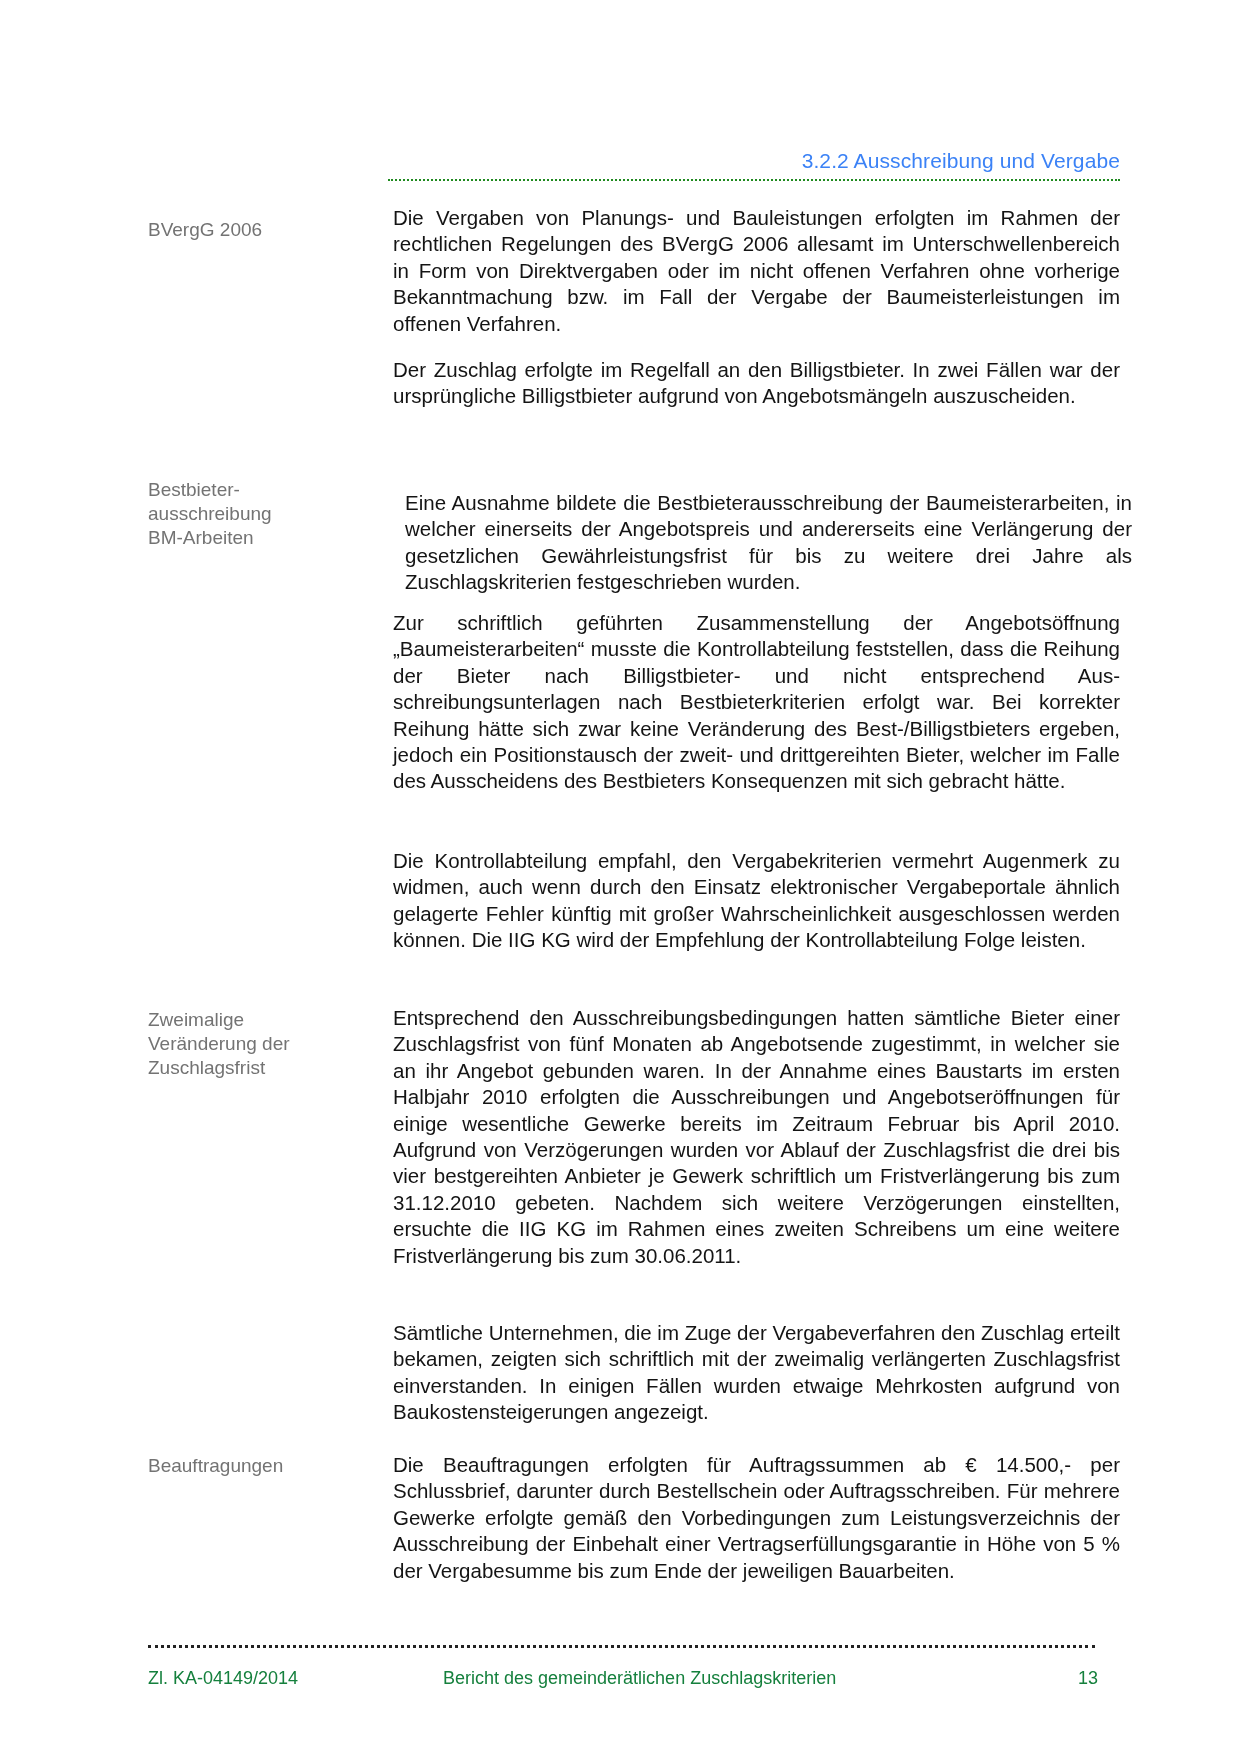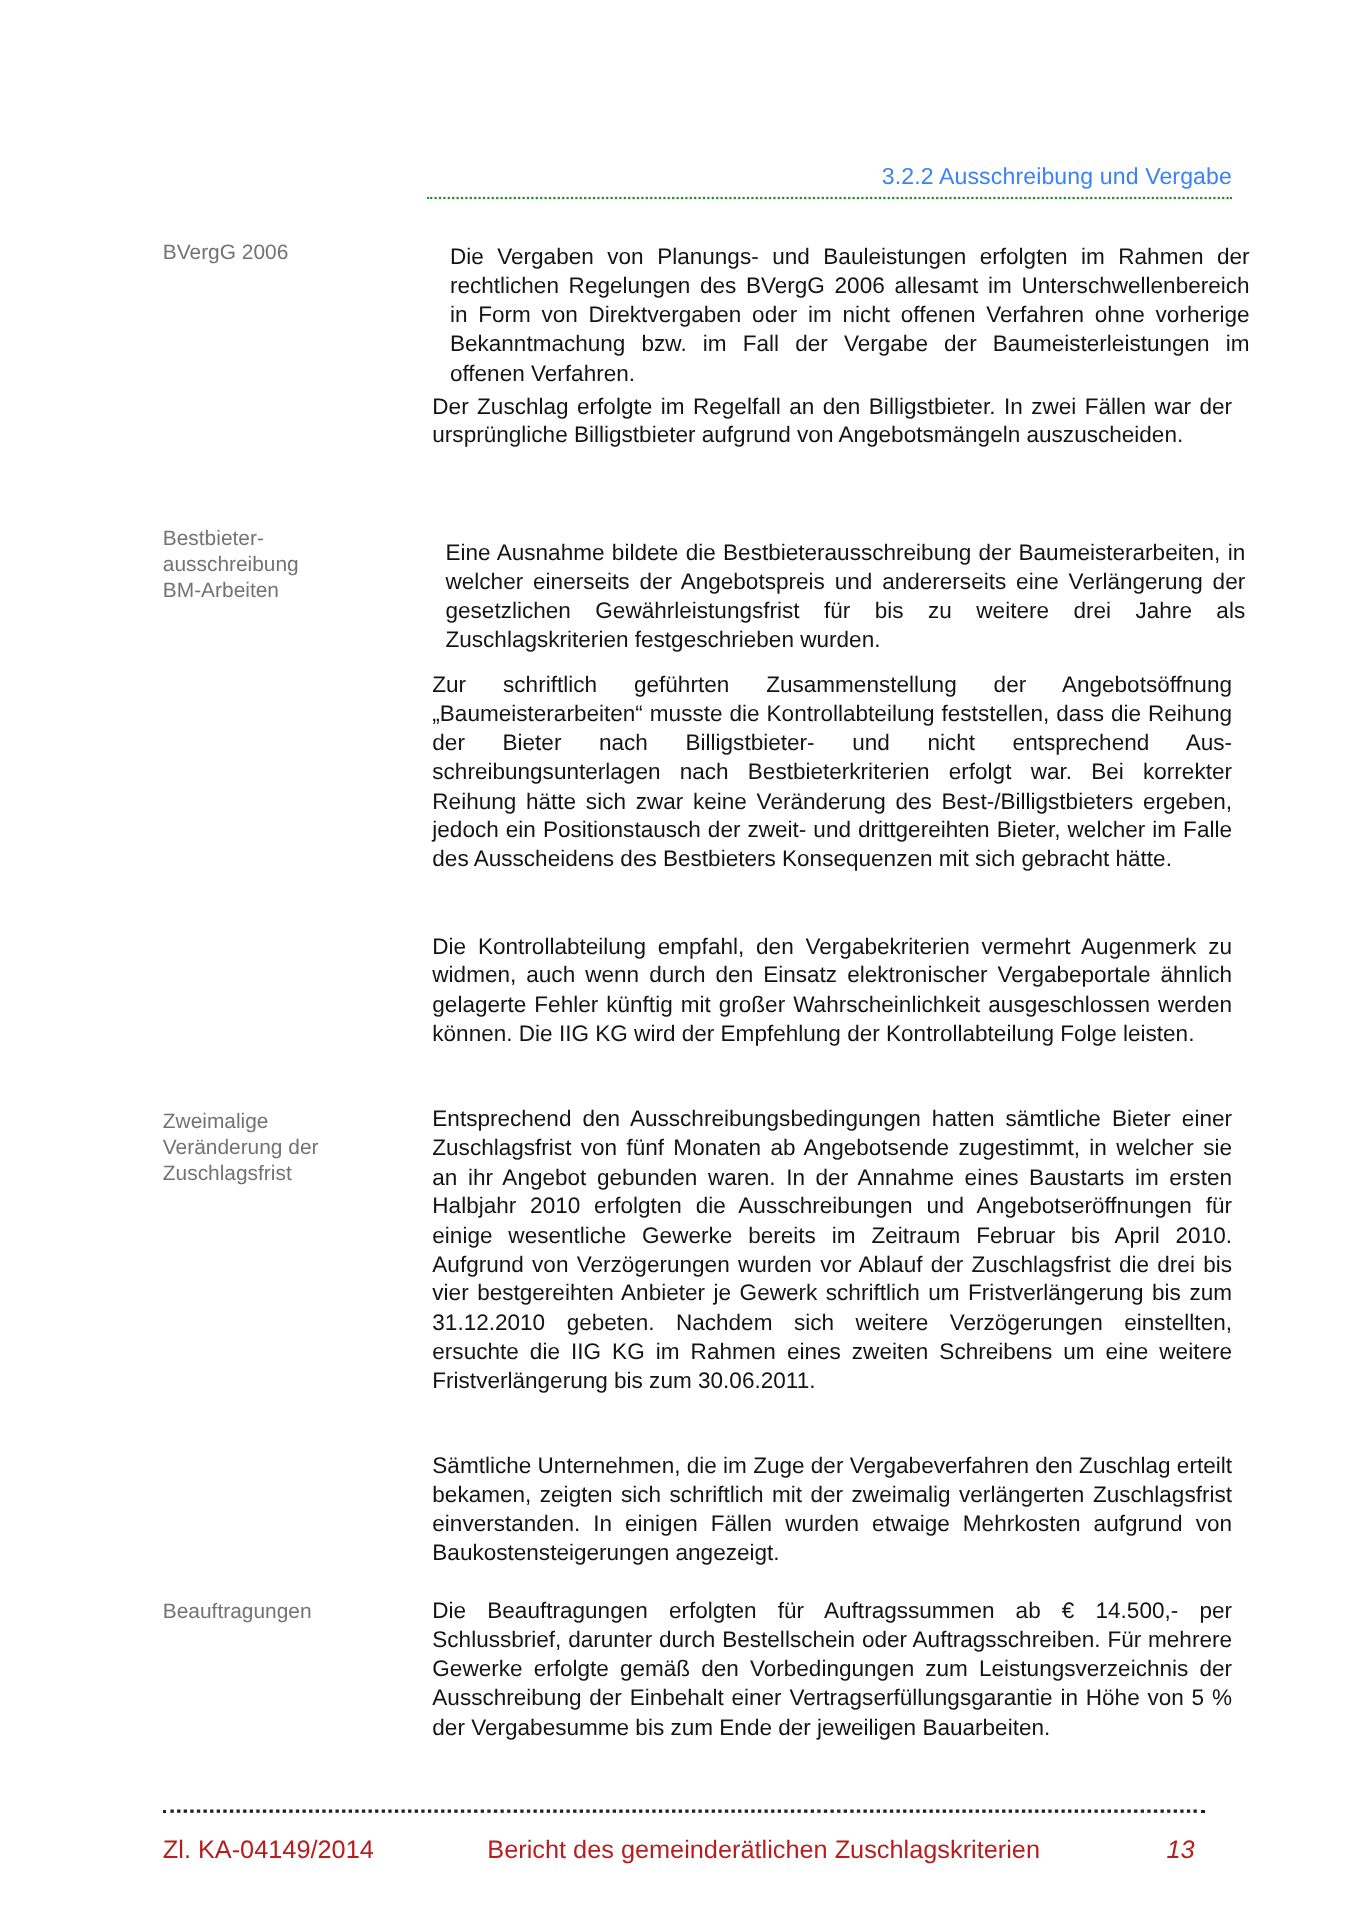--- a/index.html
+++ b/index.html
@@ -57,36 +57,36 @@
       width: 947px;
       height: 2px;
       border-top: 3px dotted #222222;
     }
     .footer-row {
       position: absolute;
       left: 148px;
       top: 1668px;
       width: 950px;
       height: 24px;
-      font-size: 23px;
-      color: #b91c1c;
+      font-size: 18px;
+      color: #15803d;
     }
     .footer-left { position: absolute; left: 0; top: 0; }
     .footer-center { position: absolute; left: 295px; top: 0; }
-    .footer-right { position: absolute; right: 12px; top: 0; font-style: italic; }
+    .footer-right { position: absolute; right: 0; top: 0; }
   </style>
 </head>
 <body>
 
 <div class="header">
   <span class="header-title">3.2.2  Ausschreibung und Vergabe</span>
 </div>
 
 <div class="margin-note" style="top:218px;">BVergG 2006</div>
-<p class="para" style="top:205px; margin:16px;">Die Vergaben von Planungs- und Bauleistungen erfolgten im Rahmen der rechtlichen Regelungen des BVergG 2006 allesamt im Unter­schwellenbereich in Form von Direktvergaben oder im nicht offenen Verfahren ohne vorherige Bekanntmachung bzw. im Fall der Vergabe der Baumeisterleistungen im offenen Verfahren.</p>
+<p class="para" style="top:205px; margin:0;">Die Vergaben von Planungs- und Bauleistungen erfolgten im Rahmen der rechtlichen Regelungen des BVergG 2006 allesamt im Unter­schwellenbereich in Form von Direktvergaben oder im nicht offenen Verfahren ohne vorherige Bekanntmachung bzw. im Fall der Vergabe der Baumeisterleistungen im offenen Verfahren.</p>
 <p class="para" style="top:357px; margin:0;">Der Zuschlag erfolgte im Regelfall an den Billigstbieter. In zwei Fällen war der ursprüngliche Billigstbieter aufgrund von Angebotsmängeln auszuscheiden.</p>
 
 <div class="margin-note" style="top:478px;">
   <div>Bestbieter-</div>
   <div>ausschreibung</div>
   <div>BM-Arbeiten</div>
 </div>
 <p class="para" style="top:478px; margin:12px;">Eine Ausnahme bildete die Bestbieterausschreibung der Baumeister­arbeiten, in welcher einerseits der Angebotspreis und andererseits eine Verlängerung der gesetzlichen Gewährleistungsfrist für bis zu weitere drei Jahre als Zuschlagskriterien festgeschrieben wurden.</p>
 <p class="para" style="top:610px; margin:0;">Zur schriftlich geführten Zusammenstellung der Angebotsöffnung „Baumeisterarbeiten“ musste die Kontrollabteilung feststellen, dass die Reihung der Bieter nach Billigstbieter- und nicht entsprechend Aus­schreibungsunterlagen nach Bestbieterkriterien erfolgt war. Bei korrek­ter Reihung hätte sich zwar keine Veränderung des Best-/Billigstbieters ergeben, jedoch ein Positionstausch der zweit- und drittgereihten Bie­ter, welcher im Falle des Ausscheidens des Bestbieters Konsequenzen mit sich gebracht hätte.</p>
 <p class="para" style="top:848px; margin:0;">Die Kontrollabteilung empfahl, den Vergabekriterien vermehrt Augen­merk zu widmen, auch wenn durch den Einsatz elektronischer Verga­beportale ähnlich gelagerte Fehler künftig mit großer Wahrscheinlich­keit ausgeschlossen werden können. Die IIG KG wird der Empfehlung der Kontrollabteilung Folge leisten.</p>

